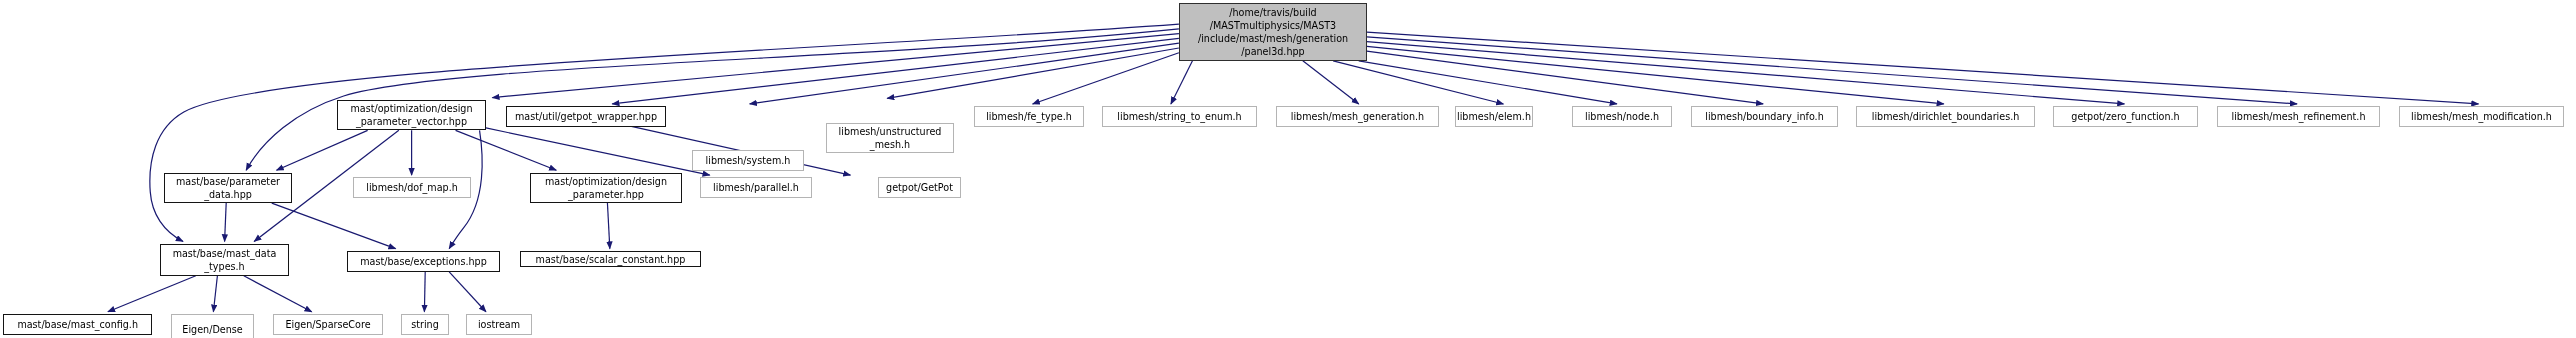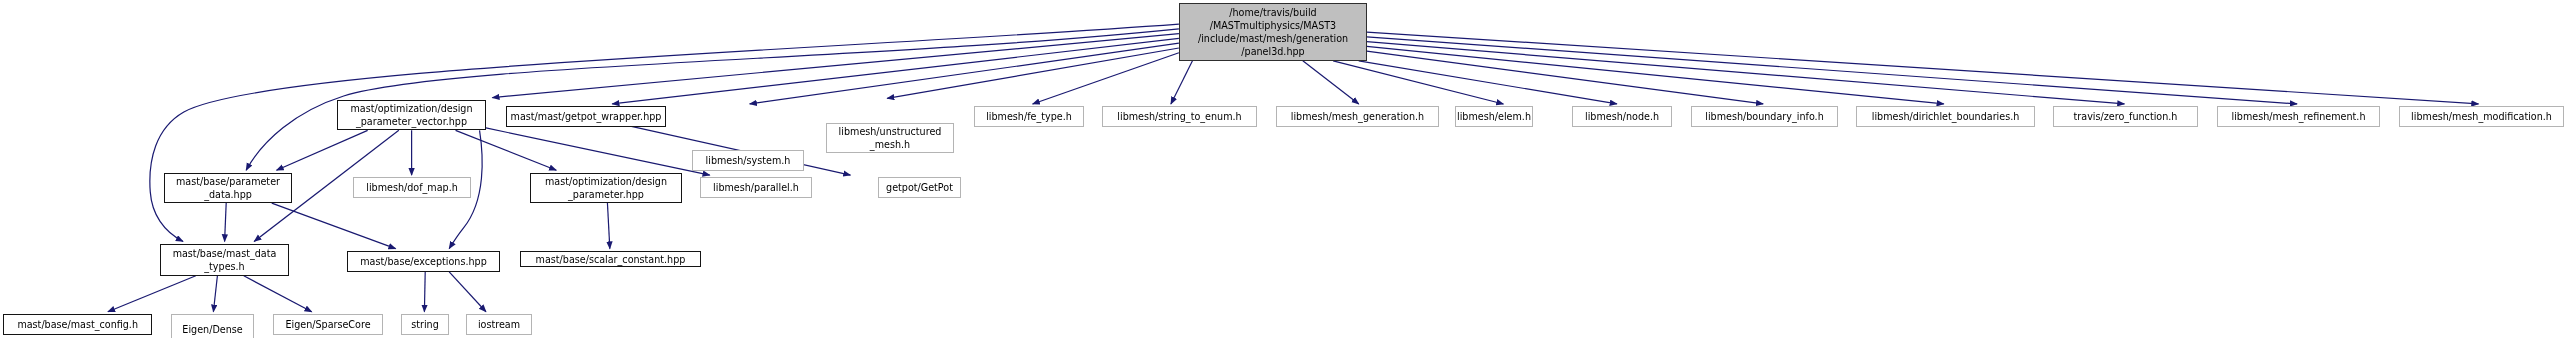--- a/index.html
+++ b/index.html
@@ -57,32 +57,32 @@
         <path d="M562,340 L608,390" fill="none" stroke="#191970" stroke-width="1.5" marker-end="url(#arrow)"></path>
       </g>
   </svg>
   <div id="nodes">
       <div class="node node-root" style="left: 1179px; top: 3.2px; width: 188px; height: 58px;">/home/travis/build
 /MASTmultiphysics/MAST3
 /include/mast/mesh/generation
 /panel3d.hpp</div>
       <div class="node node-internal" style="left: 337px; top: 100px; width: 149px; height: 30px;">mast/optimization/design
 _parameter_vector.hpp</div>
-      <div class="node node-internal" style="left: 506px; top: 106px; width: 160px; height: 21px;">mast/mast/getpot_wrapper.hpp</div>
+      <div class="node node-internal" style="left: 506px; top: 106px; width: 160px; height: 21px;">mast/util/getpot_wrapper.hpp</div>
       <div class="node node-external" style="left: 692px; top: 106px; width: 112px; height: 21px; margin-top: 44px;">libmesh/system.h</div>
       <div class="node node-external" style="left: 826px; top: 100px; width: 128px; height: 30px; margin-top: 23px;">libmesh/unstructured
 _mesh.h</div>
       <div class="node node-external" style="left: 974px; top: 106px; width: 110px; height: 21px;">libmesh/fe_type.h</div>
       <div class="node node-external" style="left: 1102px; top: 106px; width: 155px; height: 21px;">libmesh/string_to_enum.h</div>
       <div class="node node-external" style="left: 1276px; top: 106px; width: 163px; height: 21px;">libmesh/mesh_generation.h</div>
       <div class="node node-external" style="left: 1455px; top: 106px; width: 78px; height: 21px;">libmesh/elem.h</div>
       <div class="node node-external" style="left: 1572px; top: 106px; width: 100px; height: 21px;">libmesh/node.h</div>
       <div class="node node-external" style="left: 1691px; top: 106px; width: 147px; height: 21px;">libmesh/boundary_info.h</div>
       <div class="node node-external" style="left: 1856px; top: 106px; width: 179px; height: 21px;">libmesh/dirichlet_boundaries.h</div>
-      <div class="node node-external" style="left: 2053px; top: 106px; width: 145px; height: 21px;">travis/zero_function.h</div>
+      <div class="node node-external" style="left: 2053px; top: 106px; width: 145px; height: 21px;">getpot/zero_function.h</div>
       <div class="node node-external" style="left: 2217px; top: 106px; width: 163px; height: 21px;">libmesh/mesh_refinement.h</div>
       <div class="node node-external" style="left: 2399px; top: 106px; width: 165px; height: 21px;">libmesh/mesh_modification.h</div>
       <div class="node node-internal" style="left: 164px; top: 173px; width: 128px; height: 30px;">mast/base/parameter
 _data.hpp</div>
       <div class="node node-external" style="left: 353px; top: 177px; width: 118px; height: 21px;">libmesh/dof_map.h</div>
       <div class="node node-internal" style="left: 530px; top: 173px; width: 152px; height: 30px;">mast/optimization/design
 _parameter.hpp</div>
       <div class="node node-external" style="left: 700px; top: 177px; width: 112px; height: 21px;">libmesh/parallel.h</div>
       <div class="node node-external" style="left: 830px; top: 177px; width: 83px; height: 21px; margin-left: 48px;">getpot/GetPot</div>
       <div class="node node-internal" style="left: 160px; top: 244px; width: 129px; height: 32px;">mast/base/mast_data

